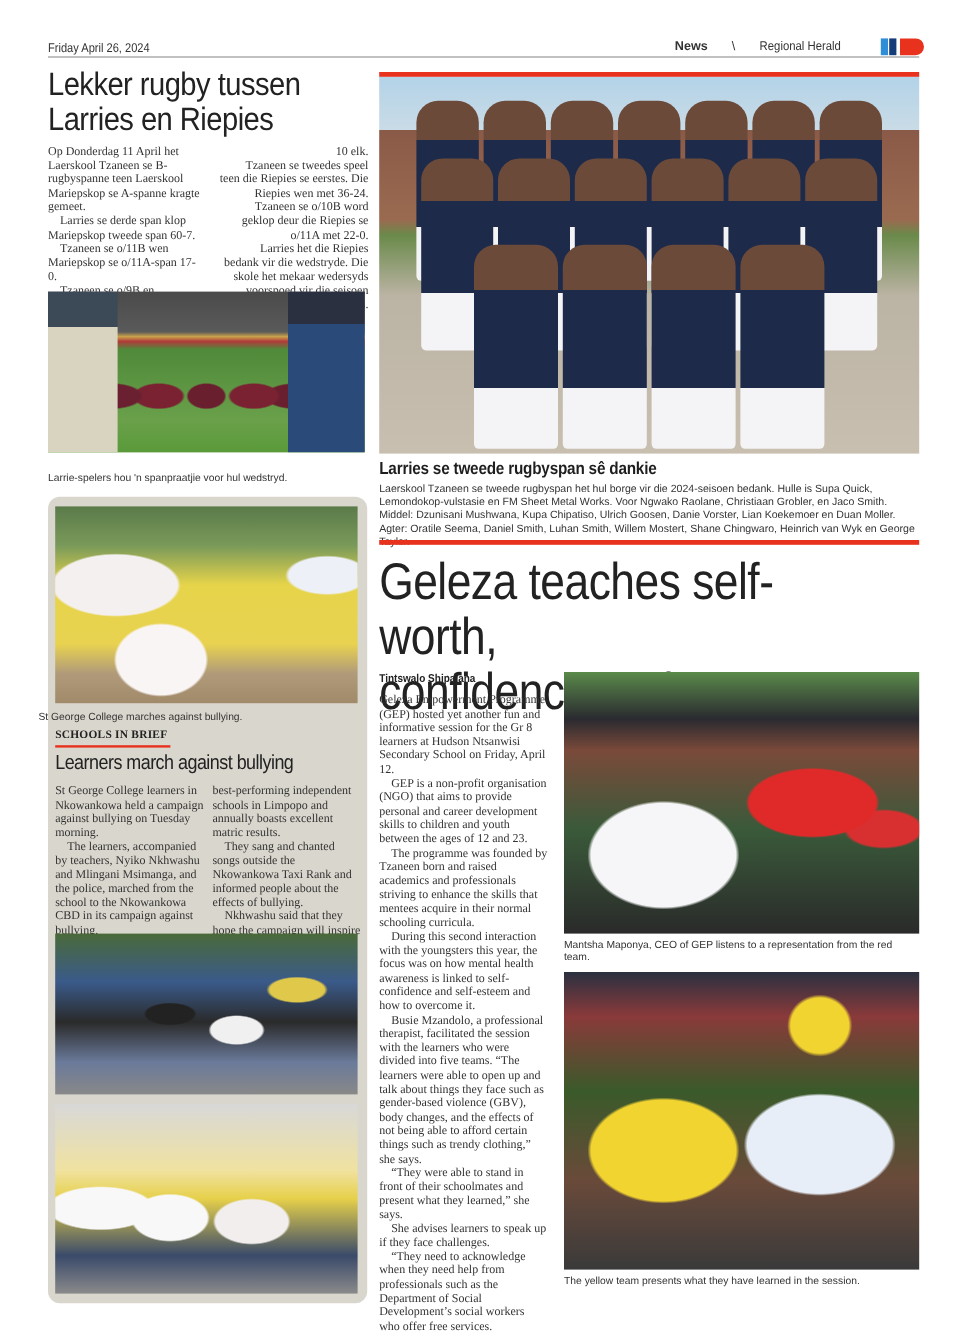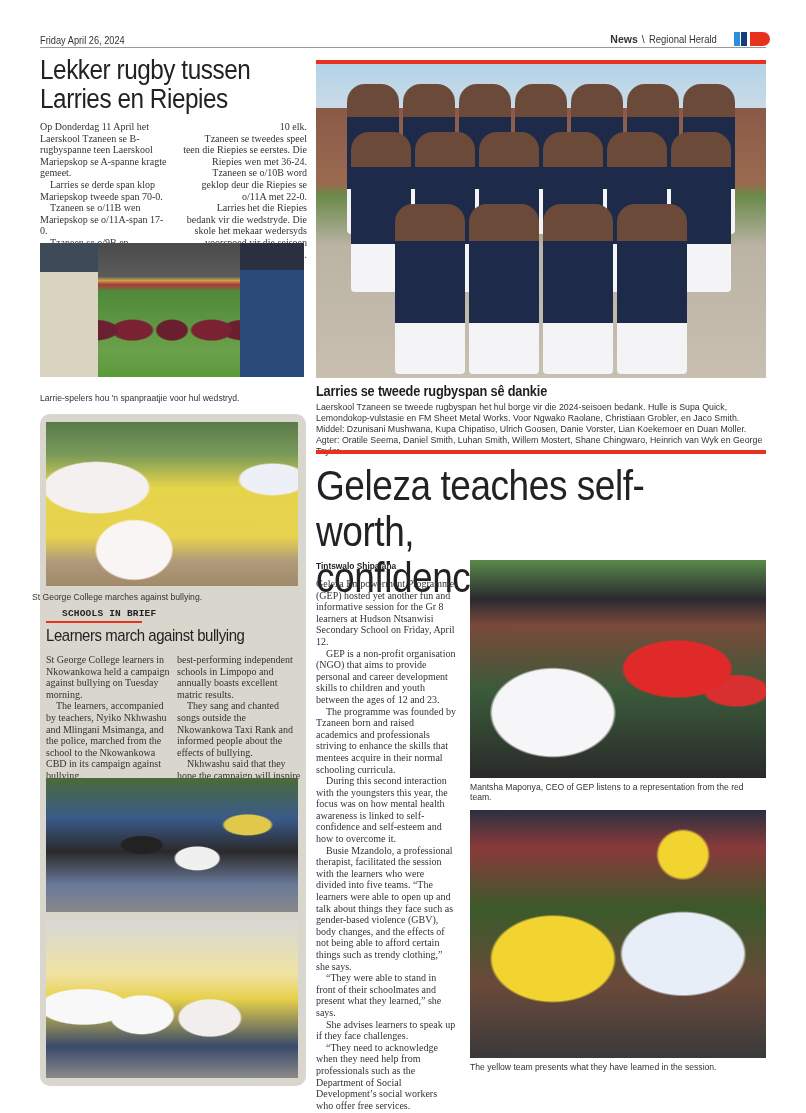--- a/index.html
+++ b/index.html
@@ -3,21 +3,21 @@
 <meta charset="utf-8">
 <style>
   * { box-sizing: border-box; margin: 0; padding: 0; }
   html, body { width: 806px; height: 1113px; background: #ffffff; overflow: hidden; }
   body { position: relative; font-family: "Liberation Serif", serif; color: #2a2a2a; }
 
   .abs { position: absolute; }
 
   
   .masthead-date { left: 40px; top: 34px; font-family: "Liberation Sans", sans-serif; font-size: 10.5px; color: #333; transform: scaleX(0.88); transform-origin: left; }
-  .masthead-right { right: 36px; top: 32px; display: flex; align-items: center; gap: 4px; font-family: "Liberation Sans", sans-serif; font-size: 10.5px; color: #333; }
+  .masthead-right { right: 36px; top: 32px; display: flex; align-items: center; gap: 20px; font-family: "Liberation Sans", sans-serif; font-size: 10.5px; color: #333; }
   .masthead-right .sec { font-weight: bold; }
   .masthead-right .pub { transform: scaleX(0.9); transform-origin: left; display:inline-block; }
   .logo-marks { display: flex; gap: 1px; margin-left: 6px; height: 14px; }
   .logo-marks .m1 { width: 6px; background: #2e8fd8; }
   .logo-marks .m2 { width: 6px; background: #143d7a; }
   .logo-marks .m3 { width: 20px; background: #e8321e; border-radius: 0 7px 7px 0; margin-left: 2px; }
   .masthead-rule { left: 40px; top: 47px; width: 726px; height: 1px; background: #999; }
 
   
   .headline { font-family: "Liberation Sans", sans-serif; font-weight: normal; color: #222; letter-spacing: -0.5px; }
@@ -102,21 +102,21 @@
   .cap-yellow { left: 470px; top: 1062px; width: 296px; }
 
   .team-title { left: 316px; top: 383px; font-family: "Liberation Sans", sans-serif; font-weight: bold; font-size: 14.5px; color: #1e1e1e; transform: scaleX(0.88); transform-origin: left; letter-spacing: -0.2px; }
   .team-caption { left: 316px; top: 402px; width: 452px; font-family: "Liberation Sans", sans-serif; font-size: 8.8px; line-height: 11px; color: #333; }
 
   .red-rule { left: 316px; top: 450px; width: 450px; height: 4px; background: #e8321e; }
 
   
   .panel { left: 40px; top: 414px; width: 266px; height: 672px; background: #d9d6cd; border-radius: 10px; }
 
-  .kicker { left: 62px; top: 608px; font-family: Liberation Mono, monospace; font-weight: bold; font-size: 9.5px; color: #222; letter-spacing: 0.2px; }
+  .kicker { left: 46px; top: 608px; font-family: Liberation Serif, serif; font-weight: bold; font-size: 9.5px; color: #222; letter-spacing: 0.2px; }
   .kicker-rule { left: 46px; top: 621px; width: 96px; height: 2px; background: #e8321e; }
 
   .byline { left: 316px; top: 560px; font-family: "Liberation Sans", sans-serif; font-weight: bold; font-size: 9.5px; color: #222; transform: scaleX(0.88); transform-origin: left; }
 </style>
 </head>
 <body>
 
 <div class="abs masthead-date">Friday April 26, 2024</div>
 <div class="abs masthead-right">
   <span class="sec">News</span>
@@ -129,21 +129,21 @@
   </span>
 </div>
 <div class="abs masthead-rule"></div>
 
 <h1 class="abs headline h-rugby">
   <span>Lekker rugby tussen</span><br>
   <span>Larries en Riepies</span>
 </h1>
 <div class="abs body-cols rugby-col1">
   <p>Op Donderdag 11 April het Laerskool Tzaneen se B-rugbyspanne teen Laerskool Mariepskop se A-spanne kragte gemeet.</p>
-  <p>Larries se derde span klop Mariepskop tweede span 70-0.</p>
+  <p>Larries se derde span klop Mariepskop tweede span 60-7.</p>
   <p>Tzaneen se o/11B wen Mariepskop se o/11A-span 17-0.</p>
   <p>Tzaneen se o/9B en Mariepskop o/9A speel gelykop,</p>
 </div>
 <div class="abs body-cols rugby-col2">
   <p>10 elk.</p>
   <p>Tzaneen se tweedes speel teen die Riepies se eerstes. Die Riepies wen met 36-24.</p>
   <p>Tzaneen se o/10B word geklop deur die Riepies se o/11A met 22-0.</p>
   <p>Larries het die Riepies bedank vir die wedstryde. Die skole het mekaar wedersyds voorspoed vir die seisoen toegewens.</p>
 </div>
 <div class="abs photo ph-rugby-kids">

